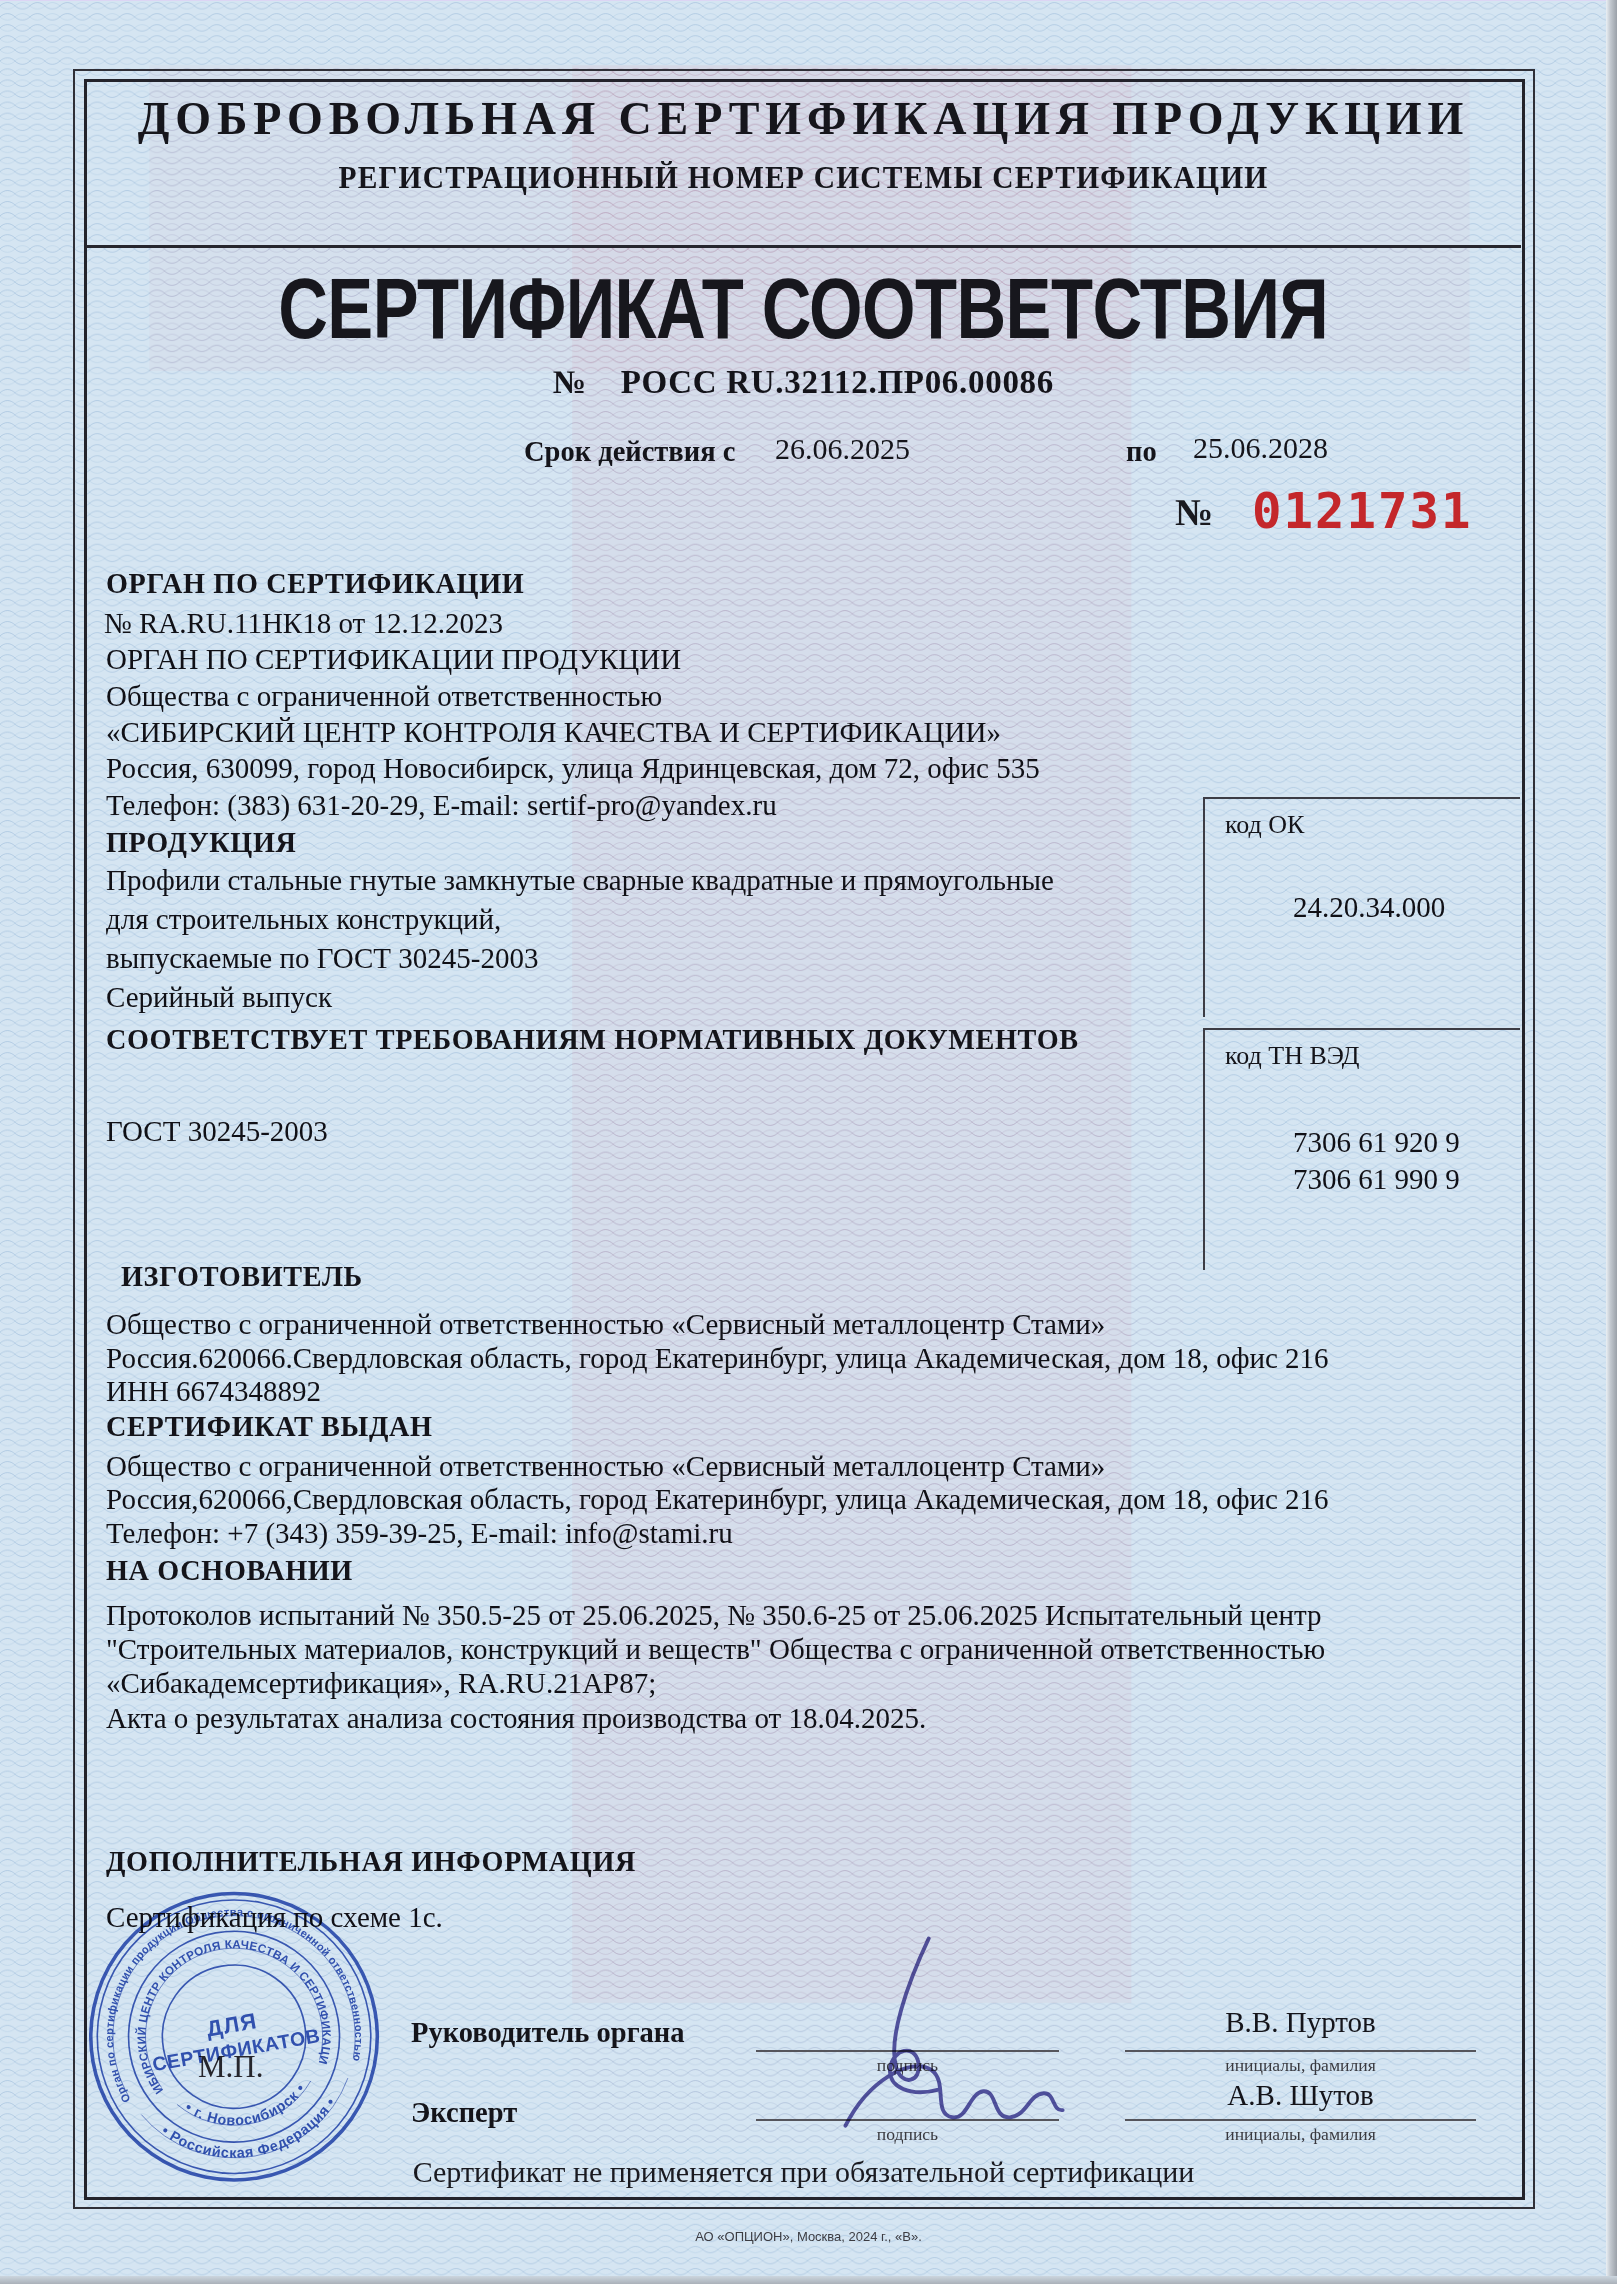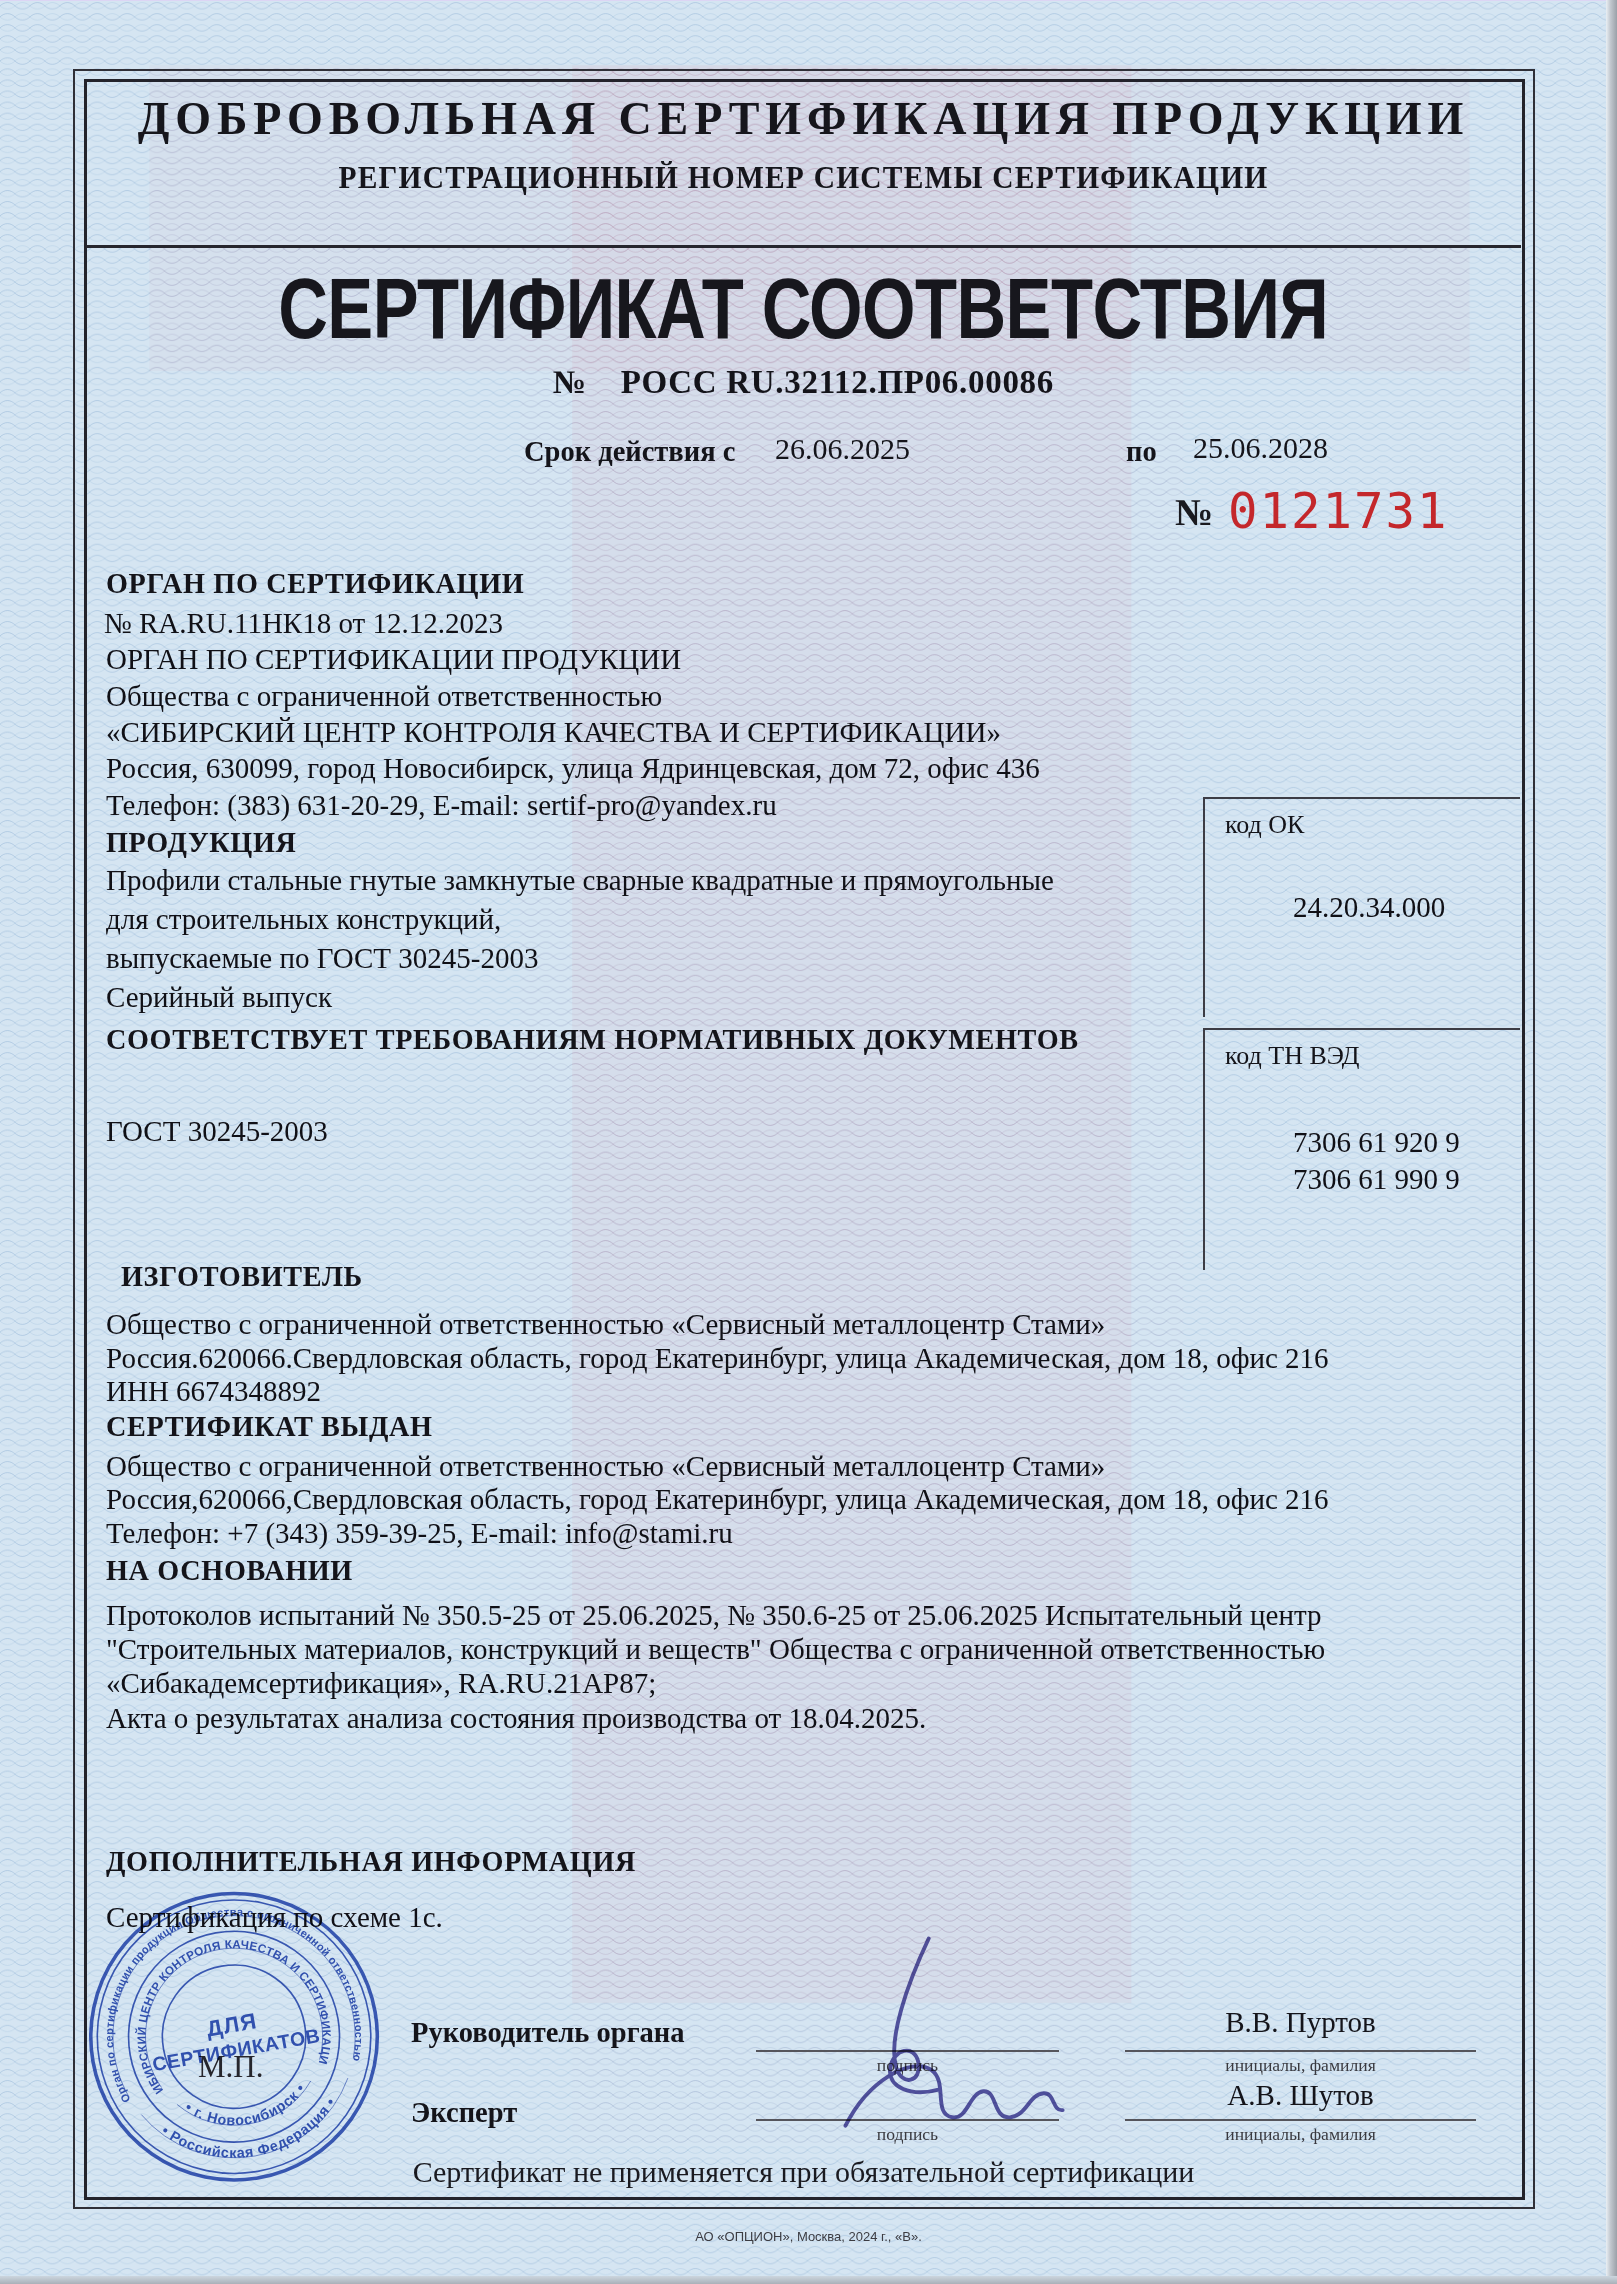--- a/index.html
+++ b/index.html
@@ -15,22 +15,22 @@
   .hrule{left:86px;top:245px;width:1435px;height:2.6px;background:#26262e;}
   .sys-title{font-weight:bold;font-size:46px;letter-spacing:5.9px;color:#16161c;}
   .reg-line{font-weight:bold;font-size:31px;letter-spacing:1.3px;color:#16161c;}
   .cond{display:inline-block;transform:scaleX(.95);transform-origin:center;}
   .doc-title{display:inline-block;font-family:"Liberation Sans",sans-serif;font-weight:bold;
              font-size:86px;letter-spacing:-0.7px;transform:scaleX(.80);transform-origin:center;color:#17171d;}
   .cert-no{font-weight:bold;font-size:33px;letter-spacing:0.7px;color:#14141a;}
   .validity{font-size:30px;color:#14141a;}
   .vbold{font-weight:bold;display:inline-block;transform:scaleX(.95);transform-origin:left center;}
   .blank-sign{font-weight:bold;font-size:38px;color:#1a1a20;}
-  .blank-num{font-family:"DejaVu Sans Mono",monospace;font-weight:400;font-size:49px;
-             letter-spacing:2px;color:#c4272b;}
+  .blank-num{font-family:"DejaVu Sans Mono",monospace;font-weight:700;font-size:49px;
+             letter-spacing:2px;color:#c4272b;margin-left:24px;}
   .h-section{font-weight:bold;font-size:30px;letter-spacing:0.7px;color:#14141a;
              transform:scaleX(.94);transform-origin:left bottom;white-space:nowrap;}
   .body-line{font-size:29px;line-height:1;color:#101016;white-space:nowrap;}
   .code-label{font-size:26px;color:#14141a;white-space:nowrap;}
   .code-value{font-size:29px;color:#101016;white-space:nowrap;}
   .boxline-h{border-top:2px solid #3c3c45;height:0;}
   .boxline-v{border-left:2px solid #3c3c45;width:0;}
   .sig-role{font-weight:bold;font-size:30px;color:#14141a;transform:scaleX(.95);
             transform-origin:left bottom;white-space:nowrap;}
   .sig-line{border-top:2px solid #55555c;height:0;}
@@ -102,21 +102,21 @@
   <div class="abs validity nowrap" style="left:1193px;top:431px;">25.06.2028</div>
 
   <div class="abs blank-sign nowrap" style="left:1175px;top:490px;">№</div>
   <div class="abs blank-num nowrap" style="left:1228px;top:483px;">0121731</div>
 
   <div class="abs h-section" style="left:106px;top:566px;">ОРГАН ПО СЕРТИФИКАЦИИ</div>
   <div class="abs body-line" style="left:104px;top:609px;">№ RA.RU.11НК18  от 12.12.2023</div>
   <div class="abs body-line" style="left:106px;top:645px;">ОРГАН ПО СЕРТИФИКАЦИИ ПРОДУКЦИИ</div>
   <div class="abs body-line" style="left:106px;top:682px;">Общества с ограниченной ответственностью</div>
   <div class="abs body-line" style="left:106px;top:718px;">«СИБИРСКИЙ ЦЕНТР КОНТРОЛЯ КАЧЕСТВА И СЕРТИФИКАЦИИ»</div>
-  <div class="abs body-line" style="left:106px;top:754px;">Россия, 630099, город Новосибирск, улица Ядринцевская, дом 72, офис 436</div>
+  <div class="abs body-line" style="left:106px;top:754px;">Россия, 630099, город Новосибирск, улица Ядринцевская, дом 72, офис 535</div>
   <div class="abs body-line" style="left:106px;top:791px;">Телефон:  (383) 631-20-29, E-mail: sertif-pro@yandex.ru</div>
 
   <div class="abs h-section" style="left:106px;top:825px;">ПРОДУКЦИЯ</div>
   <div class="abs body-line" style="left:106px;top:866px;">Профили стальные гнутые замкнутые сварные квадратные и прямоугольные</div>
   <div class="abs body-line" style="left:106px;top:905px;">для строительных конструкций,</div>
   <div class="abs body-line" style="left:106px;top:944px;">выпускаемые по  ГОСТ 30245-2003</div>
   <div class="abs body-line" style="left:106px;top:983px;">Серийный выпуск</div>
 
   <div class="abs boxline-h" style="left:1203px;top:797px;width:317px;"></div>
   <div class="abs boxline-v" style="left:1203px;top:797px;height:220px;"></div>

